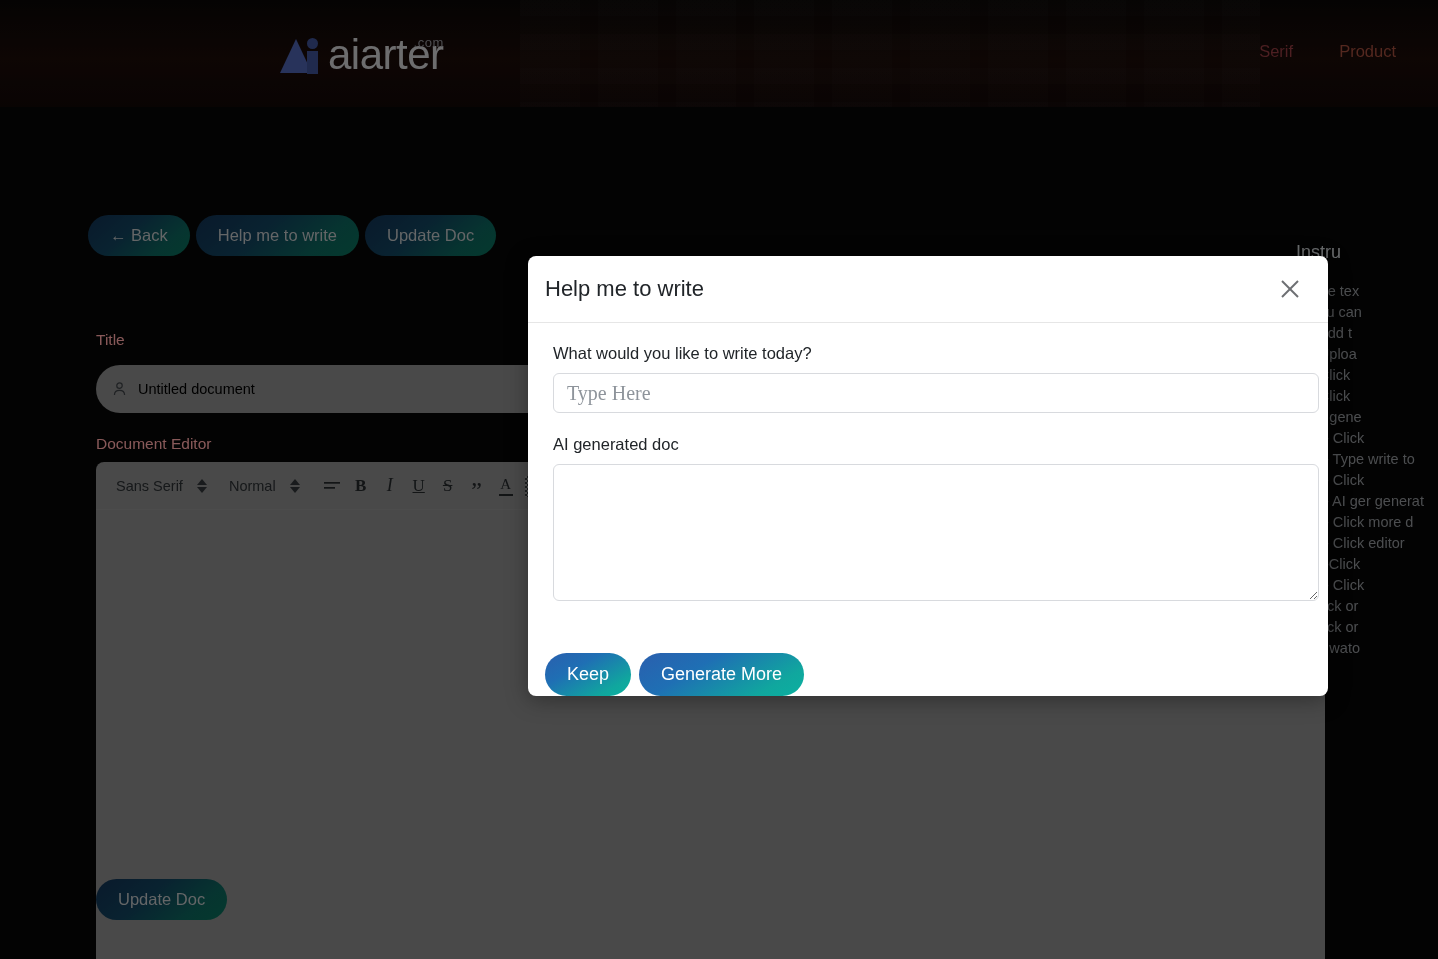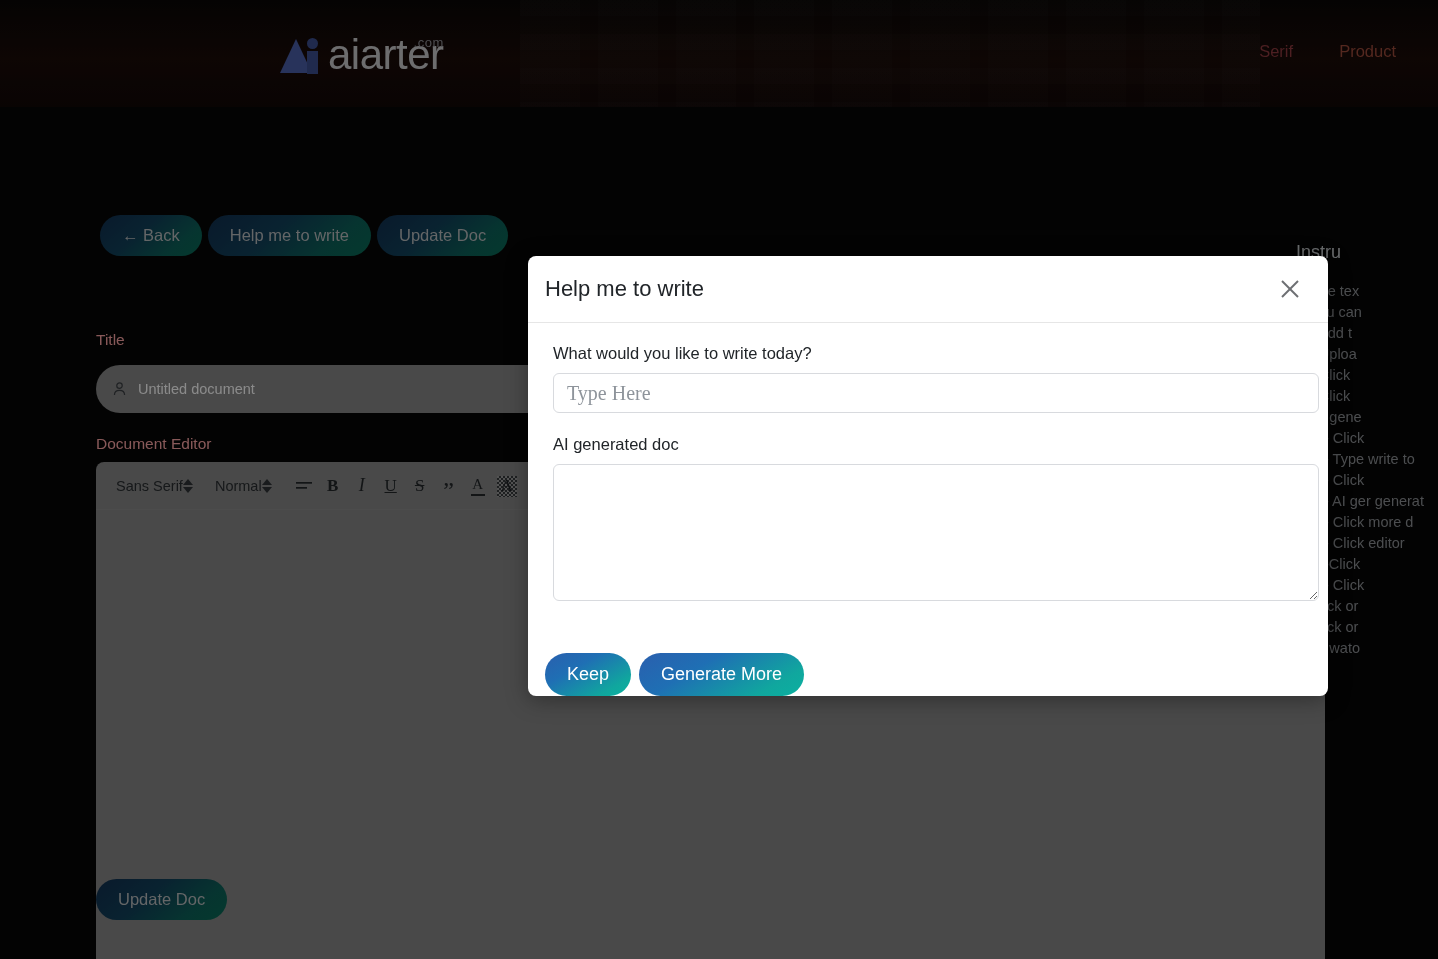--- a/index.html
+++ b/index.html
@@ -108,21 +108,21 @@
   
   .content {
     position: absolute;
     top: 107px; left: 0;
     width: 1438px;
     height: 852px;
   }
 
   .btn-row {
     position: absolute;
-    left: 100px;
+    left: 88px;
     top: 108px;
     display: flex;
     gap: 6px;
     align-items: center;
   }
   .pill {
     border: none;
     border-radius: 24px;
     padding: 12px 22px;
     font-size: 16.5px;
@@ -153,21 +153,21 @@
     border: none;
     border-radius: 24px;
     display: flex;
     align-items: center;
     padding-left: 16px;
     gap: 11px;
   }
   .person-icon { width: 15px; height: 16px; flex: 0 0 auto; }
   .title-value {
     font-size: 14.5px;
-    color: #ffffff;
+    color: #000000;
   }
 
   .editor-box {
     position: absolute;
     left: 96px;
     top: 355px;
     width: 1229px;
     height: 505px;
     background: #878787;
     border-radius: 8px;
@@ -180,20 +180,21 @@
     padding-left: 20px;
     gap: 0px;
     border-bottom: 1px solid #8d8d8d;
   }
   .tb-select {
     display: flex;
     align-items: center;
     font-size: 14.5px;
     color: #2a2e31;
     cursor: pointer;
+    gap: 14px;
     margin-right: 22px;
   }
   .tb-select.second { margin-right: 18px; }
   .updown {
     display: inline-flex;
     flex-direction: column;
     gap: 2px;
     line-height: 0;
   }
   .updown i {

